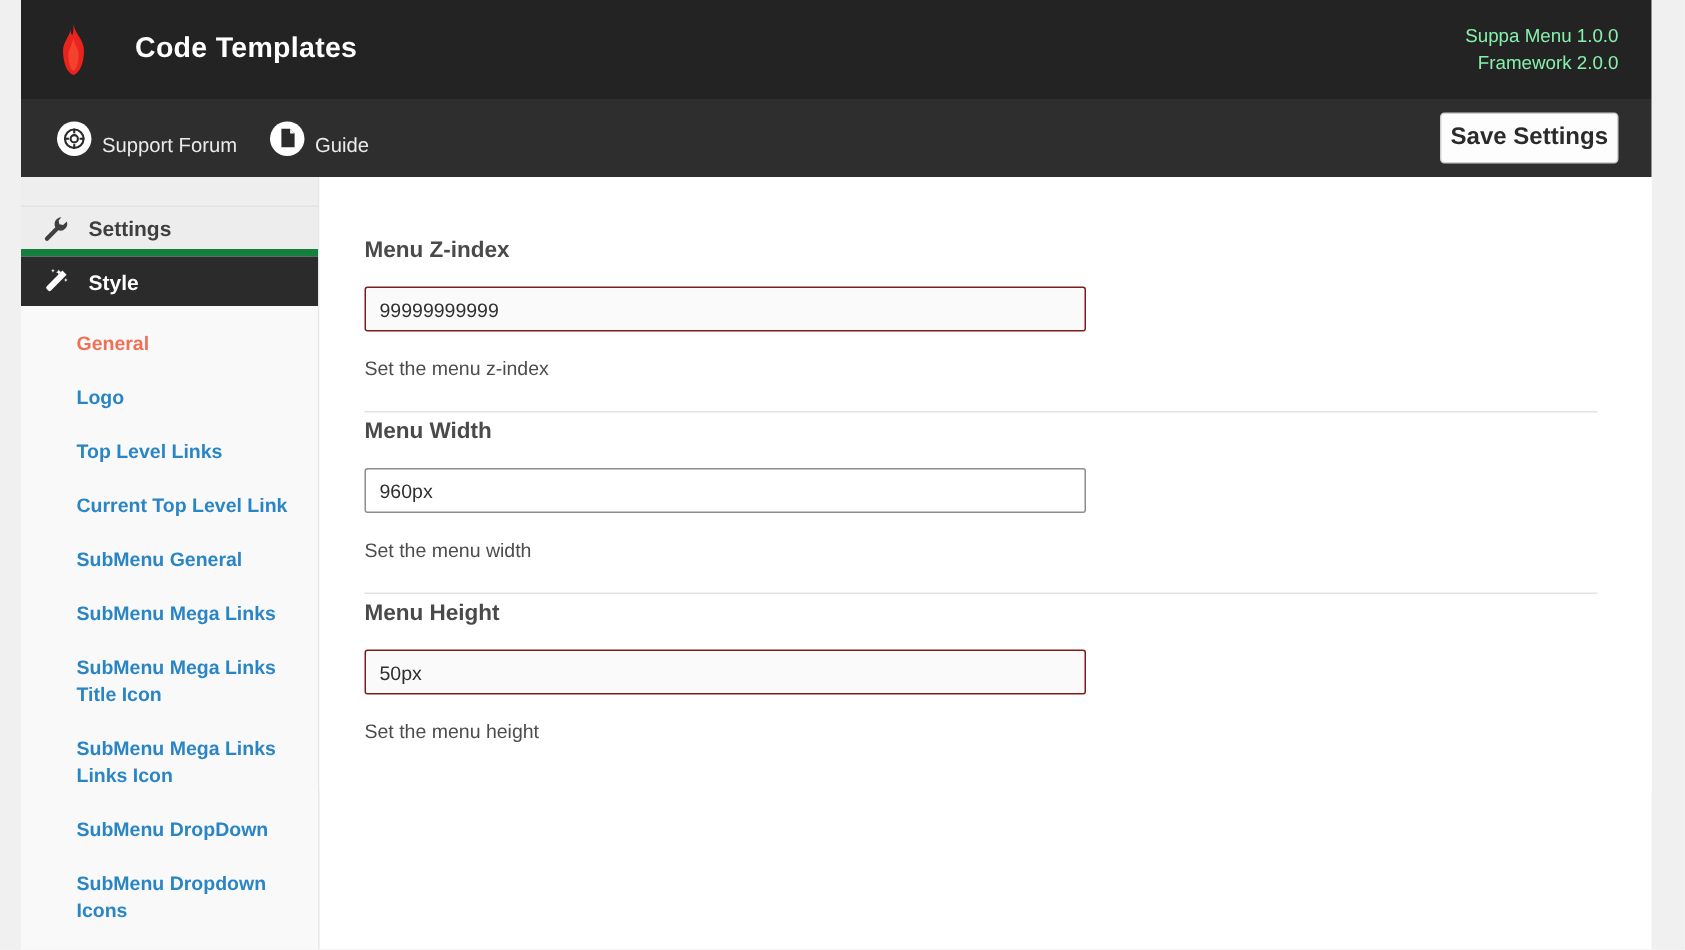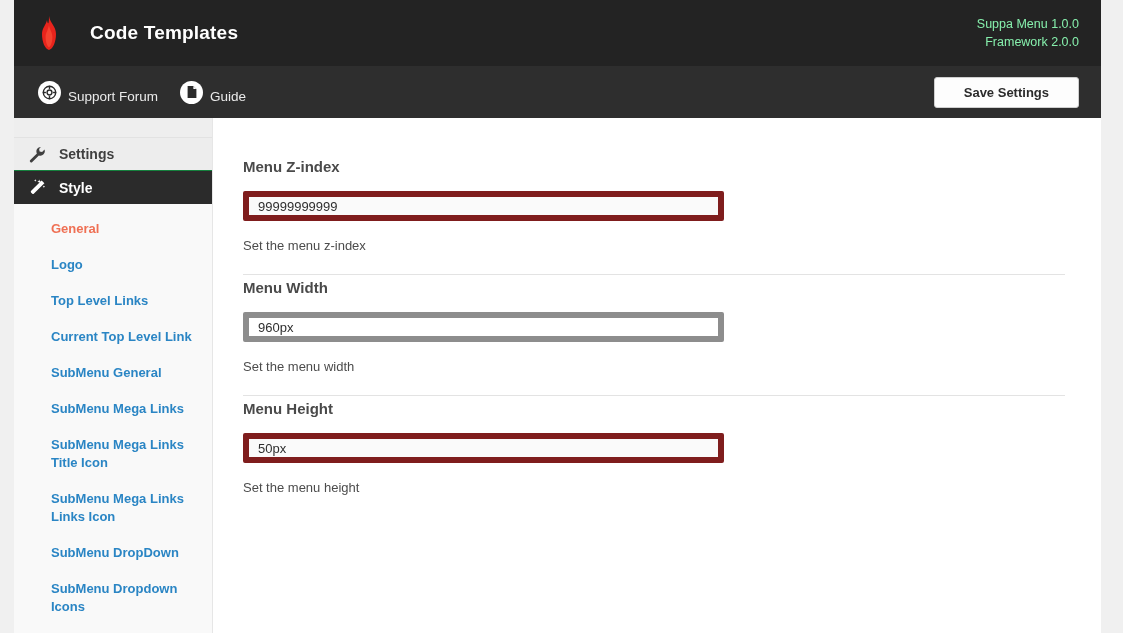--- a/index.html
+++ b/index.html
@@ -108,24 +108,24 @@
     align-items: center;
     justify-content: center;
     flex: none;
   }
 
   .btn-save {
     background: #fdfdfd;
     border: 1px solid #cfcfcf;
     border-radius: 3px;
     color: #2b2b2b;
-    font-size: 13px;
+    font-size: 16px;
     font-weight: bold;
     font-family: "Liberation Sans", sans-serif;
-    padding: 7px 29px;
+    padding: 7px 6px;
     cursor: pointer;
   }
 
   
   .sidebar {
     position: absolute;
     left: 14px;
     top: 118px;
     width: 199px;
     height: 515px;
@@ -146,21 +146,21 @@
     height: 33px;
     padding: 0 0 0 15px;
     font-size: 14px;
     font-weight: bold;
     cursor: pointer;
   }
 
   .nav-item.settings {
     background: #ededed;
     color: #3f3f3f;
-    border-bottom: 1px solid #15803d;
+    border-bottom: 5px solid #15803d;
   }
 
   .nav-item.style {
     background: #2b2b2b;
     color: #ffffff;
   }
 
   .nav-ico { width: 17px; height: 17px; flex: none; display: block; }
 
   .sub-list {
@@ -200,21 +200,21 @@
     font-weight: bold;
     color: #4a4a4a;
     margin-bottom: 16px;
   }
 
   .field-input {
     display: block;
     width: 481px;
     height: 30px;
     background: #fafafa;
-    border: 6px solid #7f1d1d;
+    border: 1px solid #7f1d1d;
     border-radius: 2px;
     padding: 0 9px;
     font-family: "Liberation Sans", sans-serif;
     font-size: 13px;
     color: #2f2f2f;
     outline: none;
   }
 
   .field-input.focused {
     background: #ffffff;

